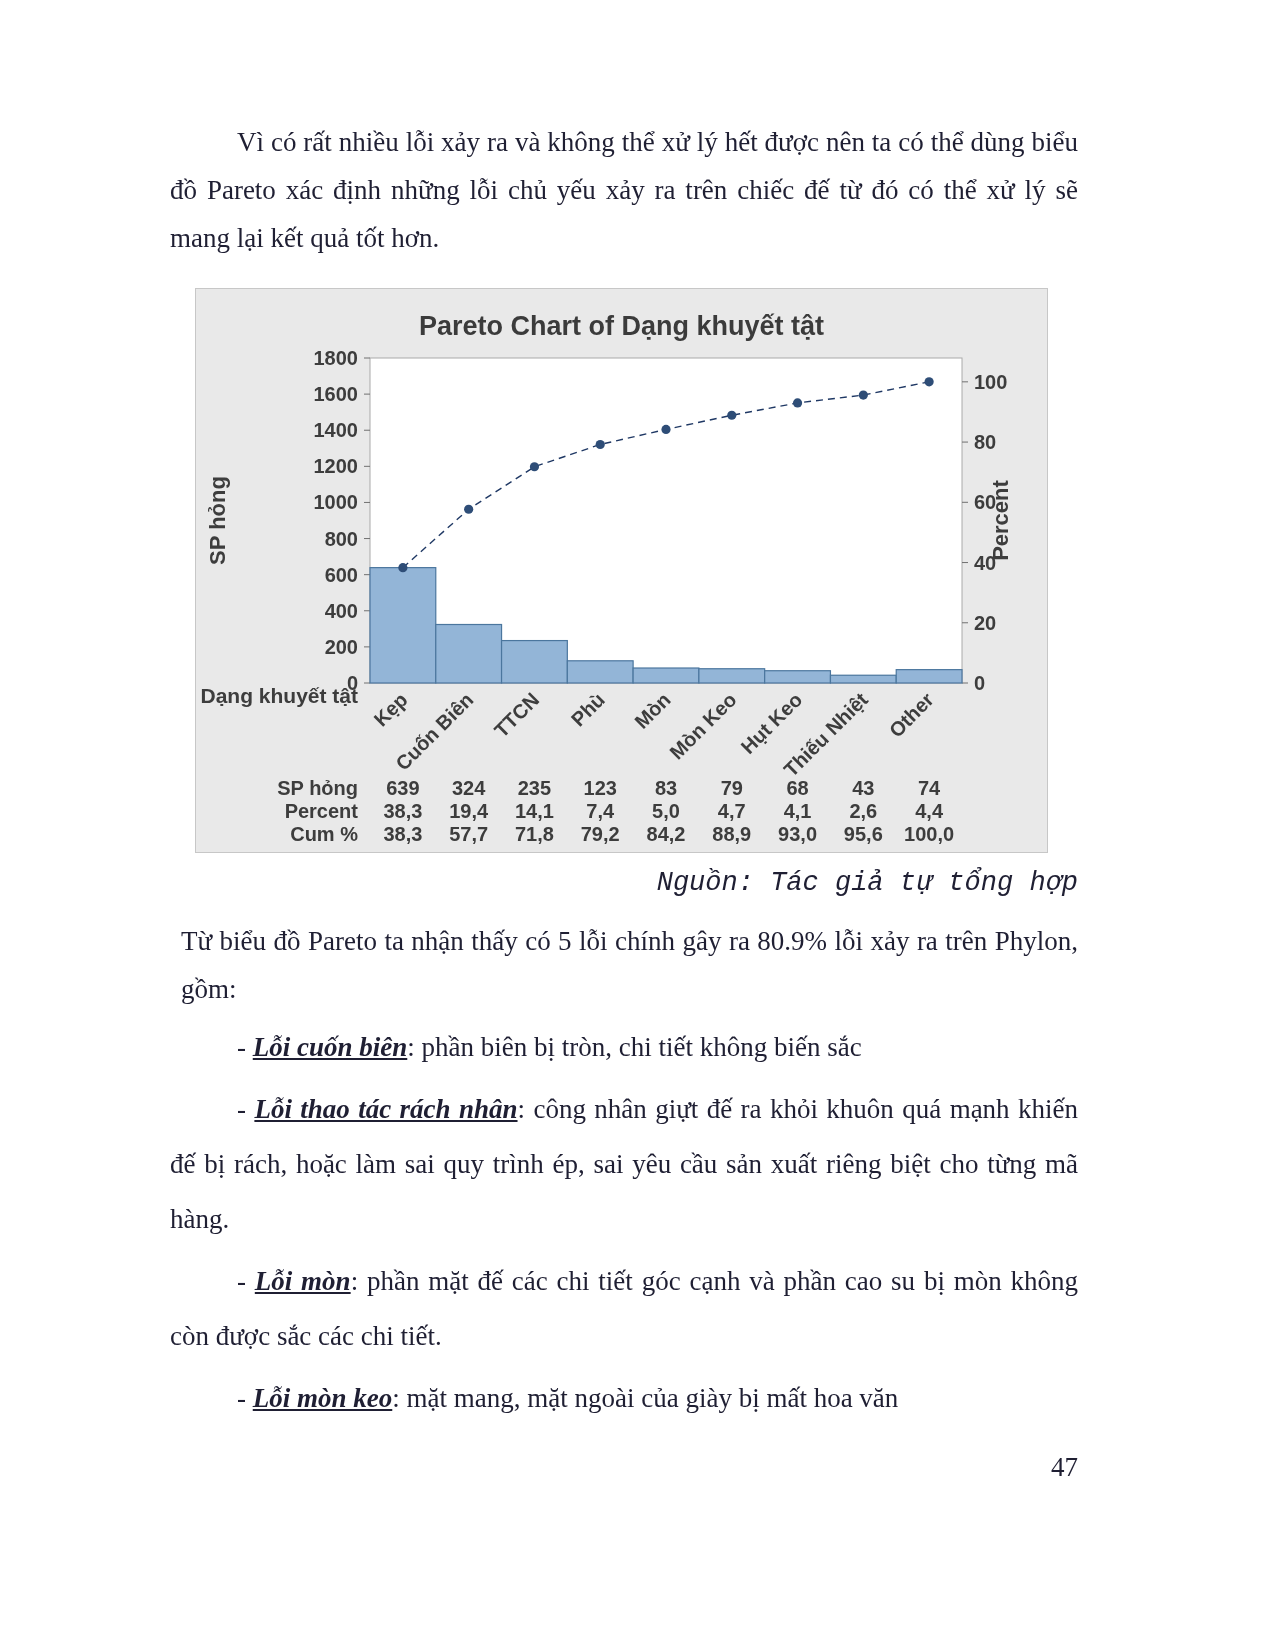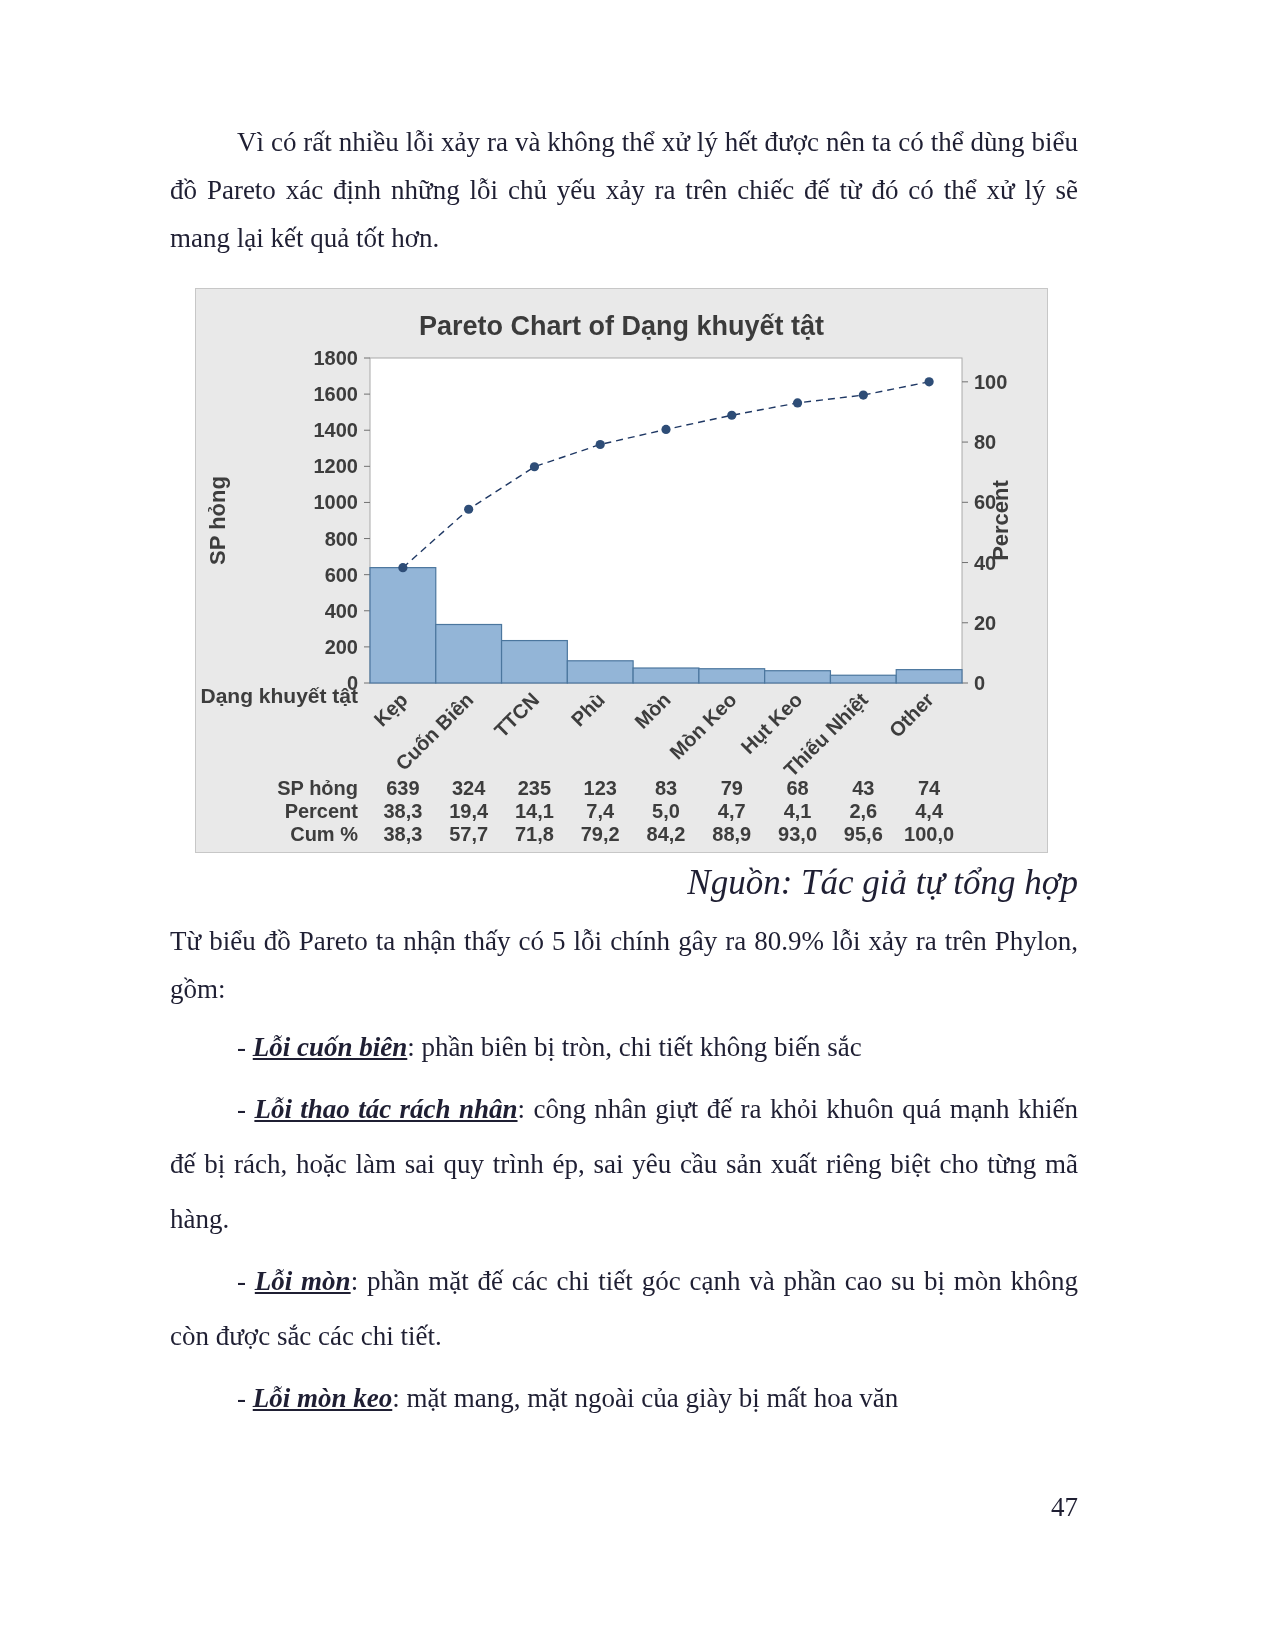--- a/index.html
+++ b/index.html
@@ -12,25 +12,25 @@
     color:#1f1f33;
     font-size:27px;
     overflow:hidden;
   }
   .body-text { margin:0; line-height:48px; text-align:justify; }
   .intro { text-indent:67px; }
   .chart-panel { margin:26px 0 0 25px; padding:0; width:853px; height:565px; }
   #chart { width:853px; height:533px; }
   #chart text { font-family:"Liberation Sans","DejaVu Sans",sans-serif; }
   .caption { margin:30px 0 0 0; text-align:center; font-weight:bold; font-size:27px; line-height:40px; }
-  .source { margin:8px 0 0 0; text-align:right; font-style:italic; font-size:35px; line-height:44px; }
-  .lead { margin-top:12px; }
+  .source { margin:8px 0 0 0; text-align:right; font-style:italic; font-size:27px; line-height:44px;font-family:Liberation Mono, monospace; }
+  .lead { margin-top:12px;margin-left:11px; }
   .bullet { margin-top:7px; text-indent:67px; line-height:55px; }
   .blabel { font-style:italic; font-weight:bold; text-decoration:underline; }
-  .page-number { position:absolute; top:1492px; right:197px; font-size:27px; }
+  .page-number { position:absolute; top:1452px; right:197px; font-size:27px; }
 </style>
 </head>
 <body>
 
 <div class="page">
 
   <p class="body-text intro">Vì có rất nhiều lỗi xảy ra và không thể xử lý hết được nên ta có thể dùng biểu đồ Pareto xác định những lỗi chủ yếu xảy ra trên chiếc đế từ đó có thể xử lý sẽ mang lại kết quả tốt hơn.</p>
 
   <figure class="chart-panel">
     <div id="chart"><svg width="853" height="565" viewBox="0 0 853 565">

